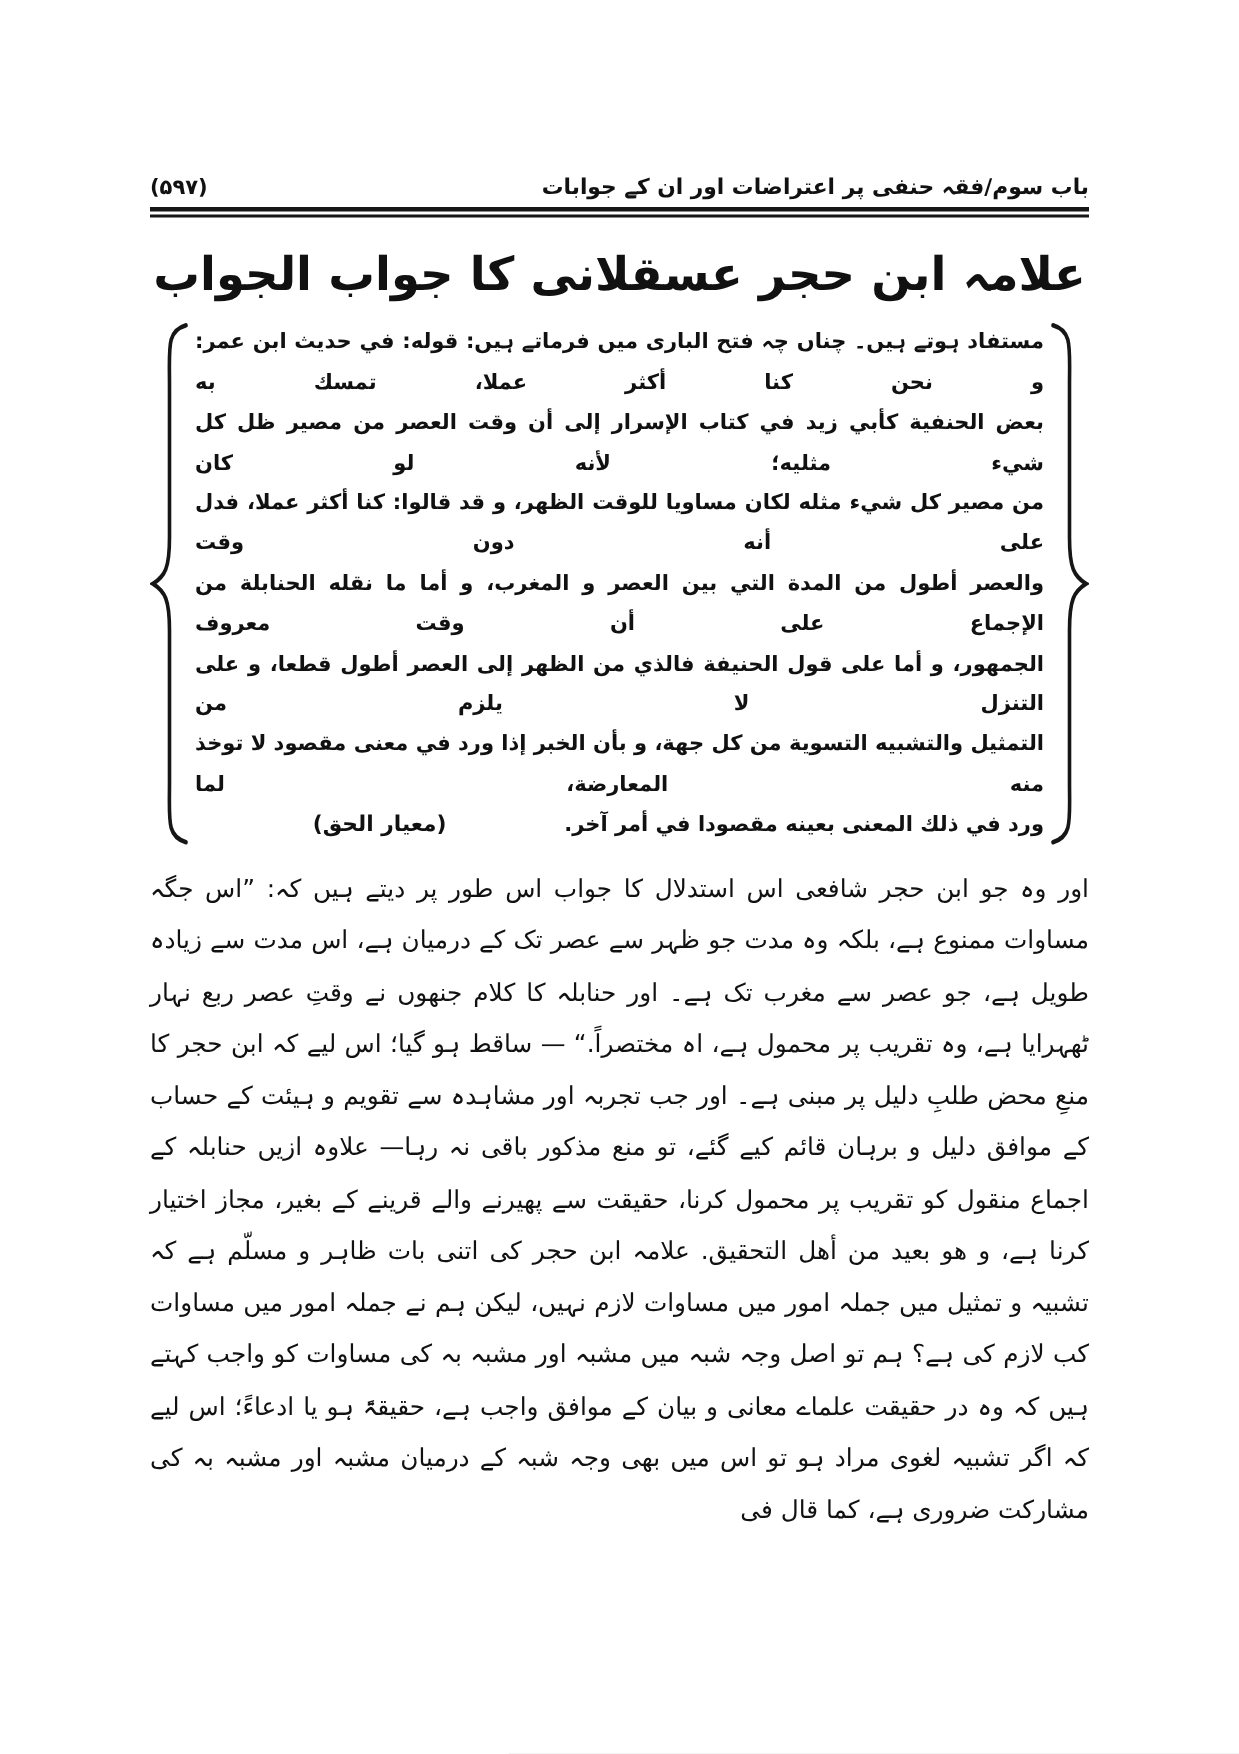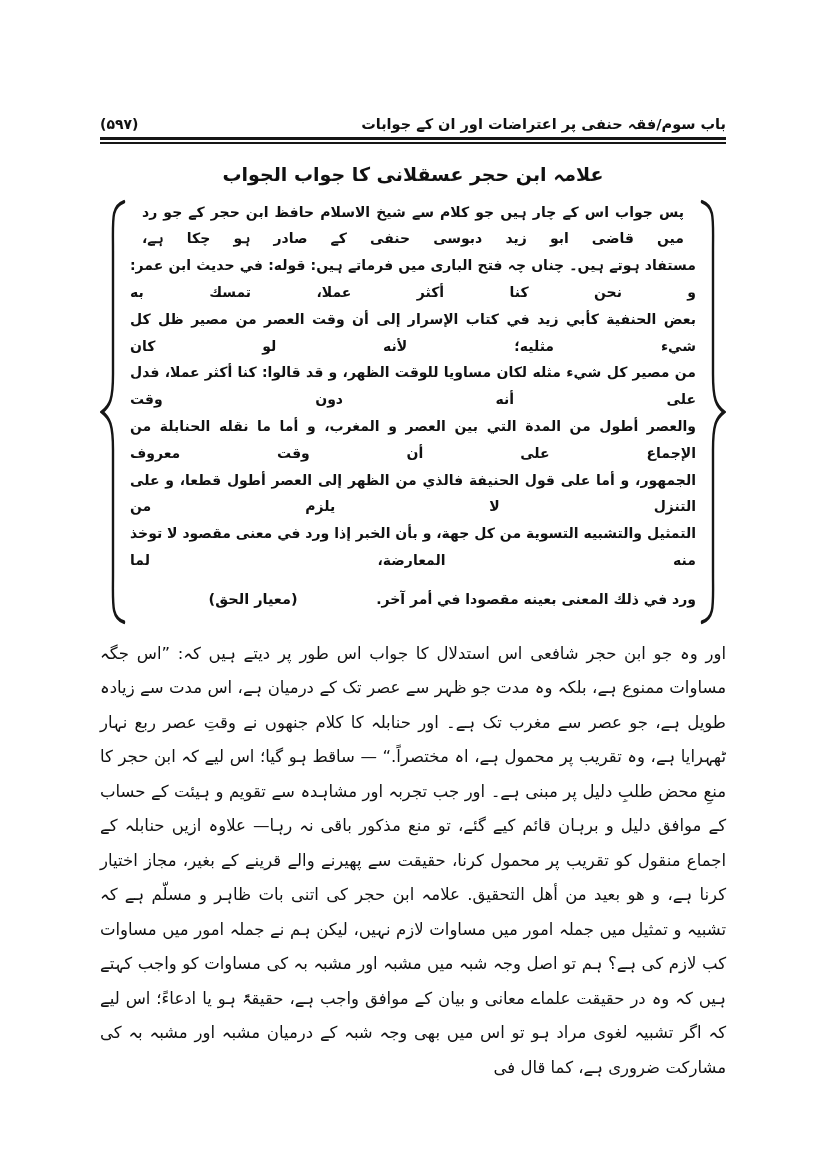--- a/index.html
+++ b/index.html
@@ -15,37 +15,37 @@
     align-items: flex-end; font-size: 14.5px; font-weight: bold;
   }
   .chapter-title { letter-spacing: 0; }
   .page-number { direction: ltr; font-size: 14px; }
   .double-rule {
     margin-top: 5px; height: 7px;
     border-top: 3px solid #161616; border-bottom: 2px solid #161616;
   }
   
   .main-title {
-    text-align: center; font-size: 19px; font-weight: bold;
+    text-align: center; font-size: 31px; font-weight: bold;
     margin-top: 18px; line-height: 1.3;
   }
   
   .braced-block { display: flex; margin-top: 10px; align-items: stretch; }
   .brace { width: 26px; flex: 0 0 26px; }
   .brace svg { width: 26px; height: 100%; display: block; }
   .block-text { flex: 1 1 auto; padding: 2px 4px; }
   .block-line {
     font-size: 14px; font-weight: bold; line-height: 26.8px;
     text-align: justify; text-align-last: justify; direction: rtl;
   }
   .block-line.first { padding: 0 12px; }
   .block-line.last-row {
     display: flex; align-items: baseline; text-align: right; text-align-last: right;
   }
-  .block-attribution { margin: 12px auto; font-weight: bold; font-size: 14.5px; }
+  .block-attribution { margin: 0 auto; font-weight: bold; font-size: 14.5px; }
   
   .body-para {
     margin-top: 10px; font-size: 16.5px; line-height: 34.5px;
     text-align: justify; direction: rtl;
   }
 </style>
 </head>
 <body>
 
 <div class="page">
@@ -58,21 +58,20 @@
 
   <div class="main-title">علامہ ابن حجر عسقلانی کا جواب الجواب</div>
 
   <div class="braced-block">
     <div class="brace">
       <svg viewBox="0 0 26 272" preserveAspectRatio="none" aria-hidden="true">
         <path d="M 2,3 C 15,6 13,14 13,34 L 13,112 C 13,128 16,132 24,136 C 16,140 13,144 13,160 L 13,238 C 13,258 15,266 2,269" fill="none" stroke="#161616" stroke-width="2.4" stroke-linecap="round"></path>
       </svg>
     </div>
     <div class="block-text">
-      <div class="block-line first">پس جواب اس کے چار ہیں جو کلام سے شیخ الاسلام حافظ ابن حجر کے جو رد میں قاضی ابو زید دبوسی حنفی کے صادر ہو چکا ہے،</div>
       <div class="block-line">مستفاد ہوتے ہیں۔ چناں چہ فتح الباری میں فرماتے ہیں: قوله: في حديث ابن عمر: و نحن كنا أكثر عملا، تمسك به</div>
       <div class="block-line">بعض الحنفية كأبي زيد في كتاب الإسرار إلى أن وقت العصر من مصير ظل كل شيء مثليه؛ لأنه لو كان</div>
       <div class="block-line">من مصير كل شيء مثله لكان مساويا للوقت الظهر، و قد قالوا: كنا أكثر عملا، فدل على أنه دون وقت</div>
       <div class="block-line">والعصر أطول من المدة التي بين العصر و المغرب، و أما ما نقله الحنابلة من الإجماع على أن وقت معروف</div>
       <div class="block-line">الجمهور، و أما على قول الحنيفة فالذي من الظهر إلى العصر أطول قطعا، و على التنزل لا يلزم من</div>
       <div class="block-line">التمثيل والتشبيه التسوية من كل جهة، و بأن الخبر إذا ورد في معنى مقصود لا توخذ منه المعارضة، لما</div>
       <div class="block-line last-row">
         <span>ورد في ذلك المعنى بعينه مقصودا في أمر آخر.</span>
         <span class="block-attribution">(معیار الحق)</span>
       </div>

